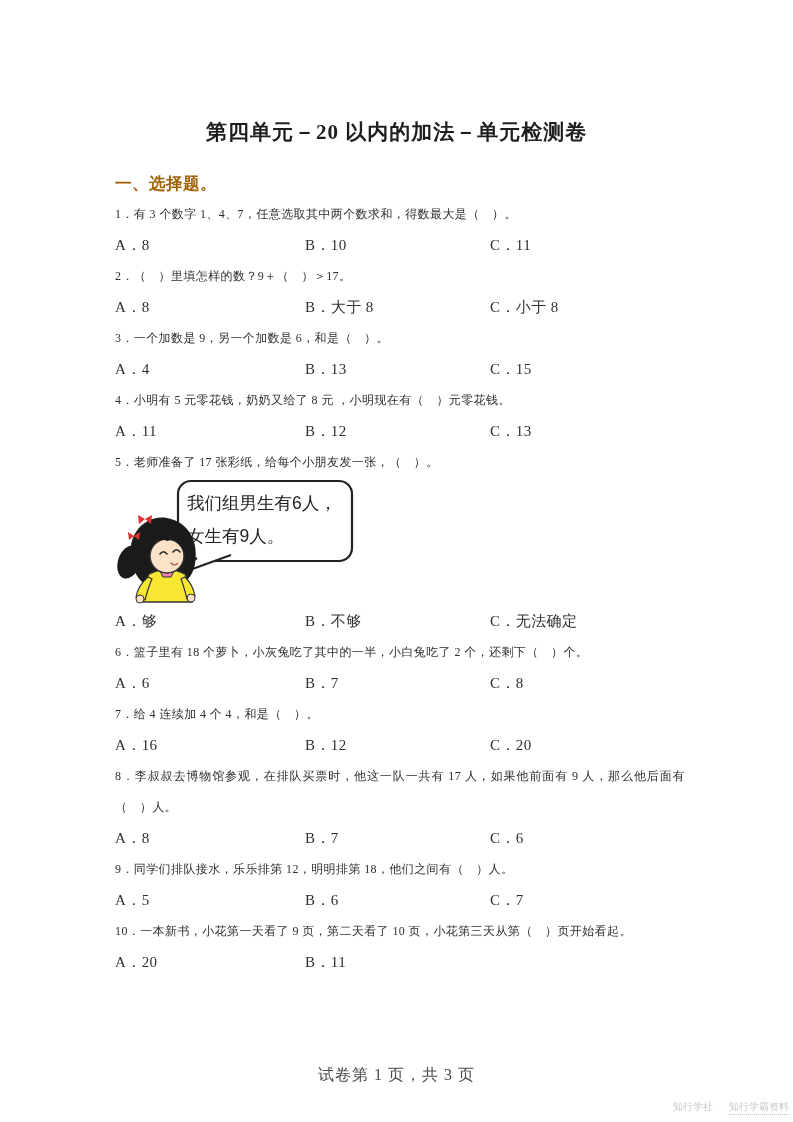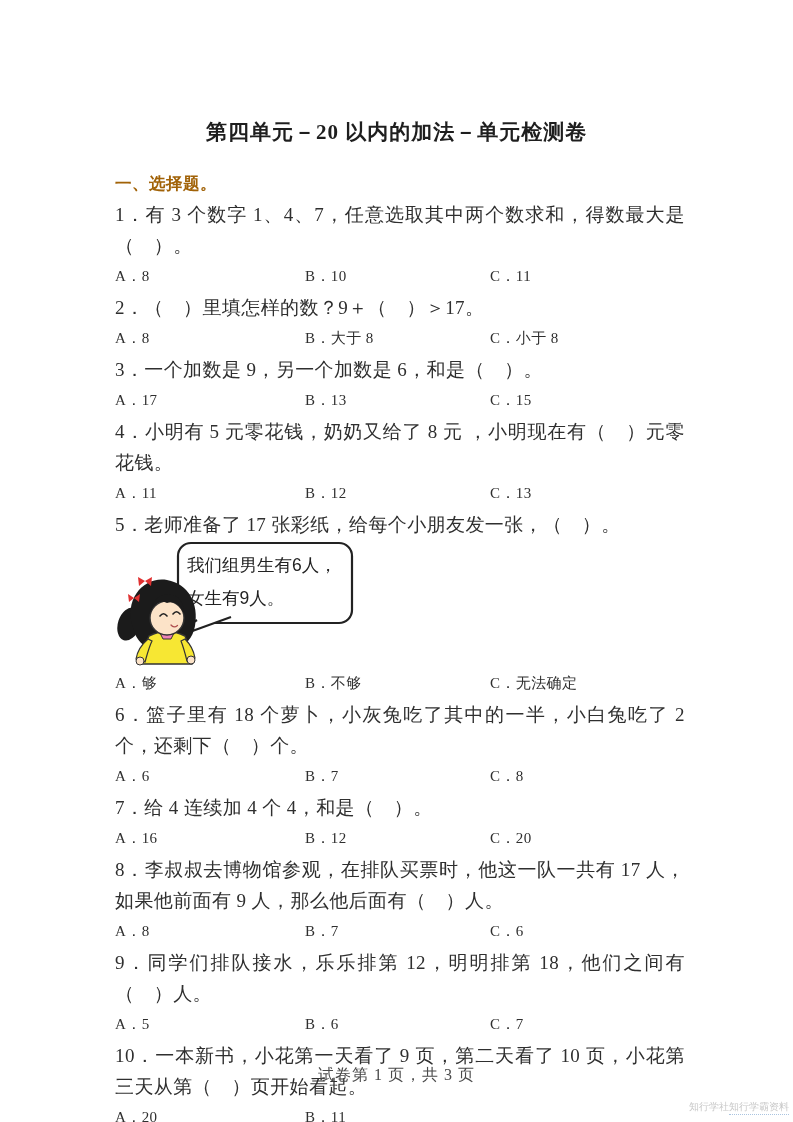--- a/index.html
+++ b/index.html
@@ -19,36 +19,36 @@
     letter-spacing:1px;
   }
   .content {
     position:absolute; top:168px; left:115px; width:570px;
   }
   .section-heading {
     font-size:16.5px; font-weight:bold; color:#a16207;
     line-height:31px; letter-spacing:0.5px;
   }
   .qt {
-    font-size:19px; line-height:31px; letter-spacing:0.4px;
+    font-size:12px; line-height:31px; letter-spacing:0.4px;
     text-align:justify;
   }
   .opts {
     display:grid; grid-template-columns:190px 185px 1fr;
     font-size:15px; line-height:31px; letter-spacing:0.4px;
   }
   .illustration { height:125px; position:relative; margin:1px 0 2px 0; }
   .footer {
     position:absolute; bottom:36px; left:0; right:0;
     text-align:center; font-size:16px; color:#4a4a4a;
     letter-spacing:1px;
   }
   .watermark {
     position:absolute; bottom:7px; right:4px;
-    display:flex; 
+    display:flex; gap:16px;
     font-family:"Liberation Sans", sans-serif;
     font-size:10px; color:#c8c8c8;
   }
   .watermark .wm2 { border-bottom:1px dotted #aac4e0; }
   svg text { font-family:"Liberation Sans", sans-serif; }
 </style>
 </head>
 <body>
 
 <div class="paper">
@@ -73,21 +73,21 @@
       <div class="opts">
         <span>A．8</span>
         <span>B．大于 8</span>
         <span>C．小于 8</span>
       </div>
     </div>
 
     <div>
       <p class="qt">3．一个加数是 9，另一个加数是 6，和是（　）。</p>
       <div class="opts">
-        <span>A．17</span>
+        <span>A．4</span>
         <span>B．13</span>
         <span>C．15</span>
       </div>
     </div>
 
     <div>
       <p class="qt">4．小明有 5 元零花钱，奶奶又给了 8 元 ，小明现在有（　）元零花钱。</p>
       <div class="opts">
         <span>A．11</span>
         <span>B．12</span>

